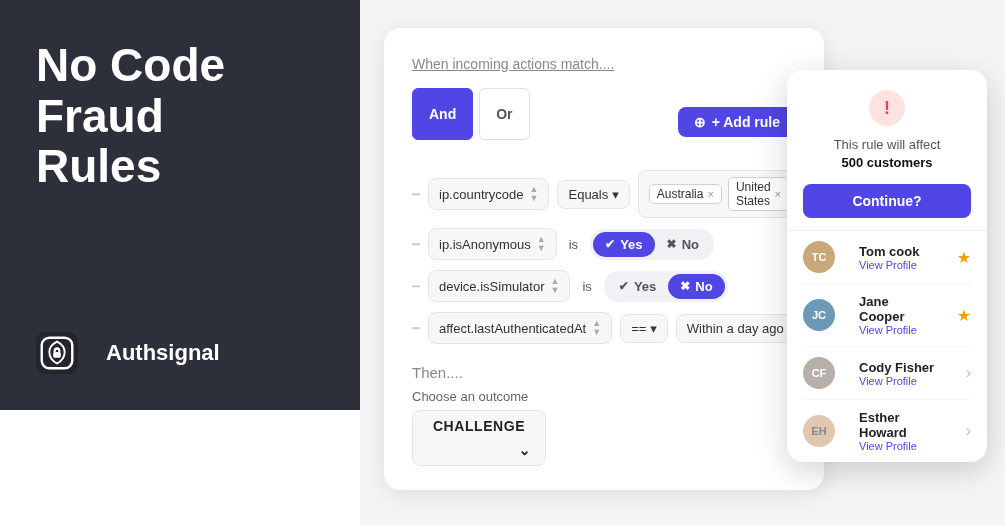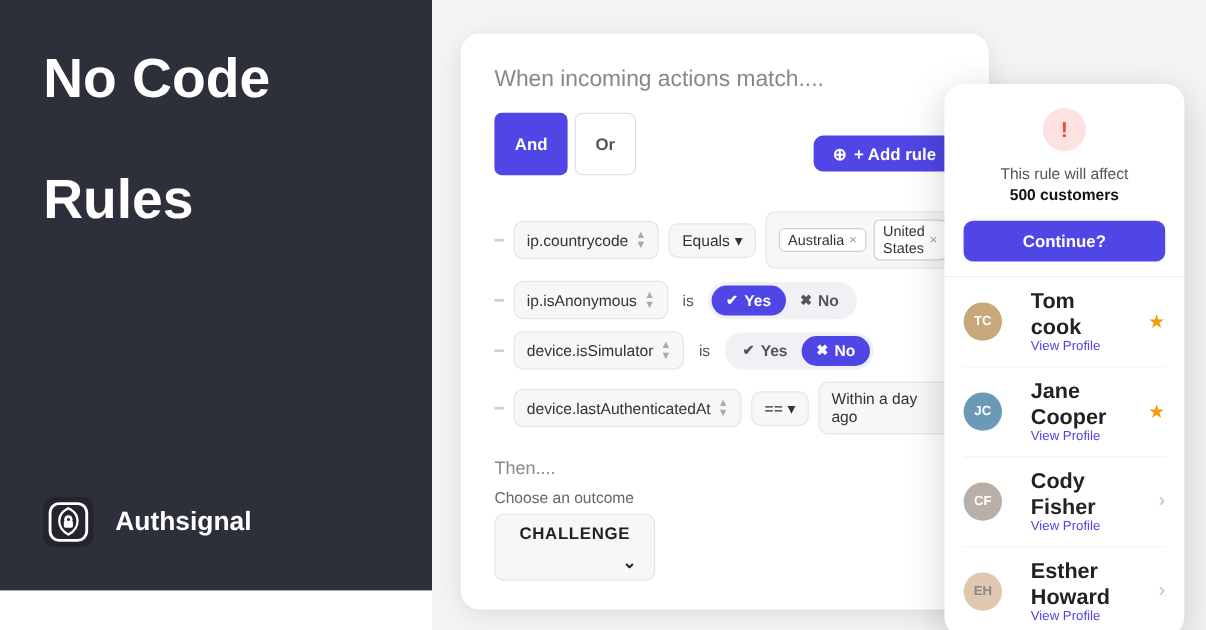--- a/index.html
+++ b/index.html
@@ -7,38 +7,38 @@
       width: 1005px;
       height: 525px;
       font-family: -apple-system, BlinkMacSystemFont, 'Segoe UI', sans-serif;
       overflow: hidden;
       display: flex;
     }
 
     
     .left-panel {
       width: 360px;
-      height: 492px;
+      height: 410px;
       background: #2d2f3a;
       display: flex;
       flex-direction: column;
       justify-content: space-between;
       padding: 40px 36px 36px 36px;
       flex-shrink: 0;
     }
     .hero-title {
       font-size: 46px;
       font-weight: 800;
       color: #ffffff;
       line-height: 1.1;
     }
     .brand {
       display: flex;
       align-items: center;
-      gap: 18px;
+      gap: 28px;
     }
     .brand-logo {
       width: 42px;
       height: 42px;
     }
     .brand-name {
       font-size: 22px;
       font-weight: 700;
       color: #ffffff;
     }
@@ -56,23 +56,24 @@
     .main-card {
       background: #ffffff;
       border-radius: 16px;
       padding: 28px 28px 24px 28px;
       box-shadow: 0 4px 24px rgba(0,0,0,0.10);
       width: 440px;
       position: relative;
       z-index: 1;
     }
     .when-label {
-      font-size: 19px;
+      font-size: 14px;
       color: #888;
       margin-bottom: 16px;
+      text-decoration: underline;
     }
     .condition-tabs {
       display: flex;
       gap: 6px;
       margin-bottom: 16px;
       align-items: center;
     }
     .tab-btn {
       padding: 17px 16px;
       border-radius: 6px;
@@ -309,21 +310,21 @@
       display: flex;
       align-items: center;
       justify-content: center;
       font-size: 14px;
       color: #888;
     }
     .popup-user-info {
       flex: 1;
     }
     .popup-user-name {
-      font-size: 18px;
+      font-size: 13px;
       font-weight: 600;
       color: #222;
     }
     .popup-user-link {
       font-size: 11px;
       color: #4f46e5;
       cursor: pointer;
     }
     .popup-user-action {
       font-size: 16px;
@@ -337,21 +338,21 @@
       margin-bottom: 14px;
     }
   </style>
 </head>
 <body>
 
 <div class="left-panel">
   <div>
     <div class="hero-title">
       <span>No Code</span><br>
-      <br>
+      <span>Fraud</span><br>
       <span>Rules</span><br>
     </div>
   </div>
   <div class="brand">
 
     <svg class="brand-logo" viewBox="0 0 44 44" fill="none" xmlns="http://www.w3.org/2000/svg">
       <rect width="44" height="44" rx="10" fill="#23242e"></rect>
       <rect x="6" y="6" width="32" height="32" rx="8" stroke="#ffffff" stroke-width="2.5" fill="none"></rect>
       <path d="M22 12 L22 32 M12 22 L32 22" stroke="none"></path>
 
@@ -427,21 +428,21 @@
         </button>
         <button class="toggle-no active">
           <span style="font-size:12px;">✖</span>
           <span>No</span>
         </button>
       </div>
     </div>
 
     <div class="rule-row">
       <div class="rule-field">
-        <span>device.lastAuthenticatedAt</span>
+        <span>affect.lastAuthenticatedAt</span>
         <span class="arrows">▲<br>▼</span>
       </div>
       <div class="rule-operator">
         <span>==</span>
         <span>▾</span>
       </div>
       <div class="rule-field">
         <span>Within a day ago</span>
       </div>
     </div>

